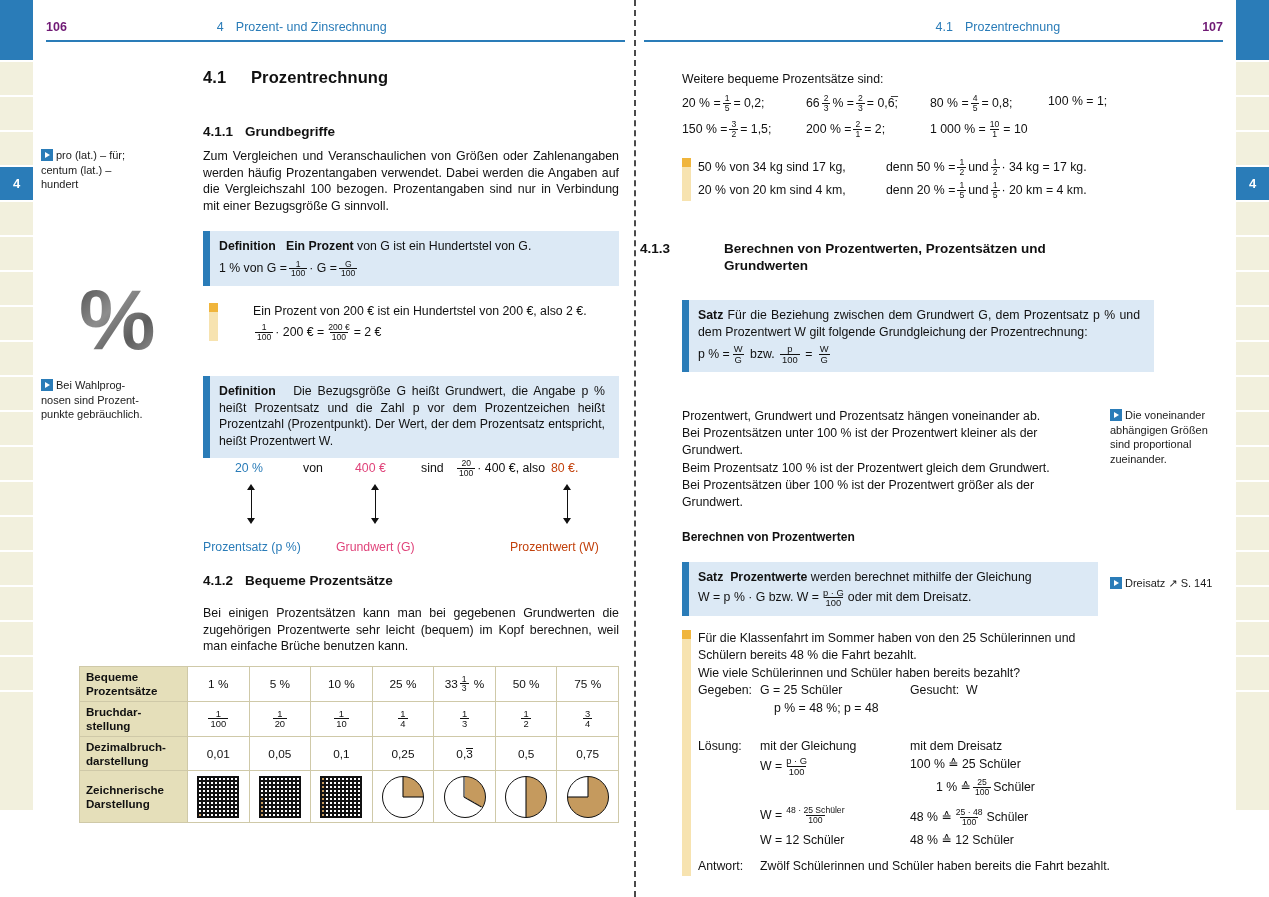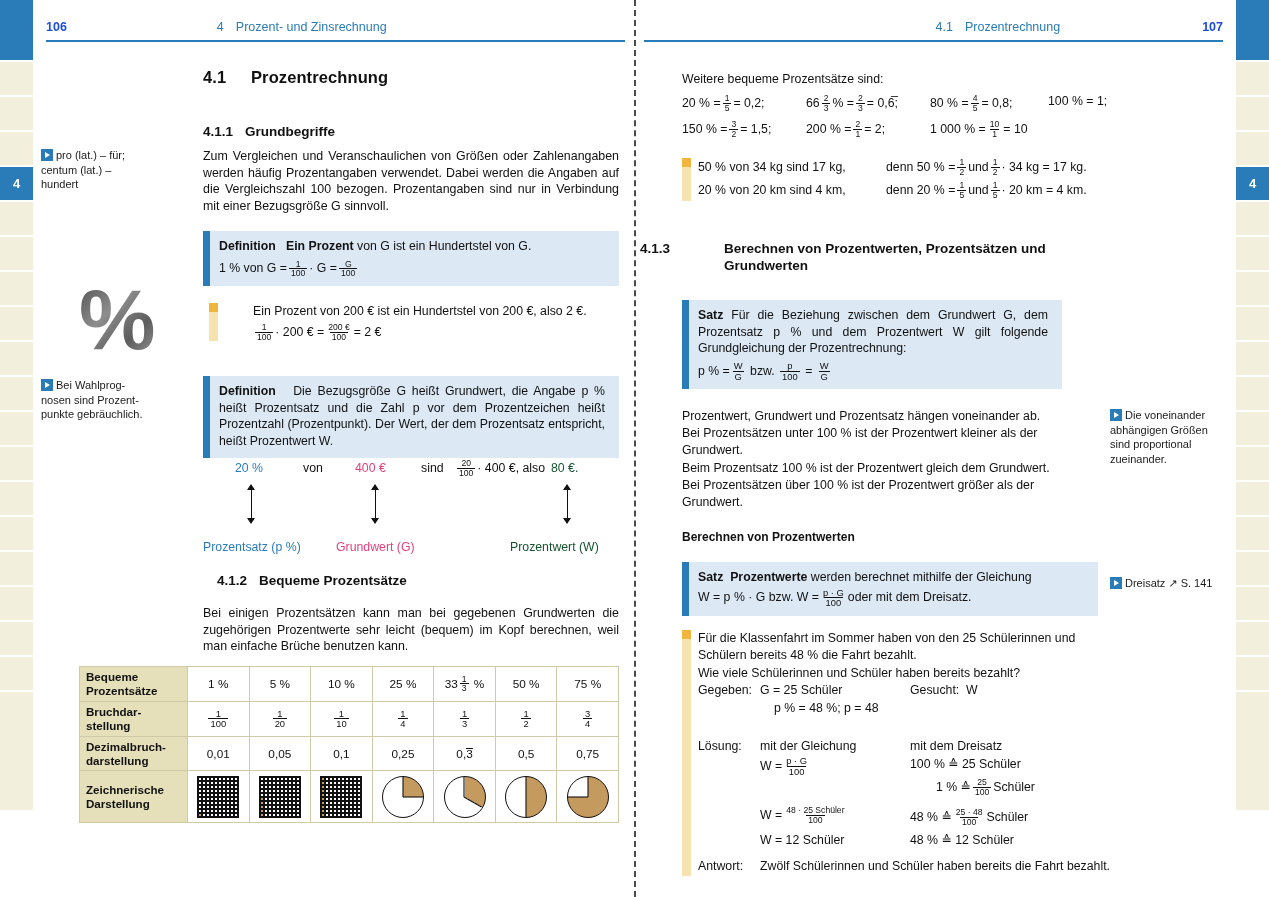--- a/index.html
+++ b/index.html
@@ -33,21 +33,21 @@
     position:absolute; left:634px; top:0; height:897px;
     border-left:2px dashed #2b2b2b; opacity:.85;
   }
 
   
   .runhead {
     position:absolute; left:13px; right:8px; top:20px; height:24px;
     display:flex; align-items:flex-start; gap:12px;
     font-size:12.5px;
   }
-  .runhead .pageno { font-weight:bold; color:#1d4ed8; font-size:12.5px; }
+  .runhead .pageno { font-weight:bold; color:#701a75; font-size:12.5px; }
   .runhead .chapno { color:#2a7cb8; }
   .runhead .chaptitle { color:#2a7cb8; }
   .runhead.r { justify-content:flex-end; }
   .rule {
     position:absolute; left:13px; right:8px; top:40px;
     border-top:2.2px solid #2a7cb8;
   }
   .page.right .rule { left:8px; right:13px; }
   .page.right .runhead { left:8px; right:13px; }
 
@@ -111,21 +111,21 @@
   .dbl-arrow { position:absolute; width:9px; height:40px; }
   .dbl-arrow .stem {
     position:absolute; left:4px; top:5px; bottom:5px; width:1.4px; background:#111;
   }
   .dbl-arrow .hd { position:absolute; left:0; width:0; height:0;
     border-left:4.5px solid transparent; border-right:4.5px solid transparent; }
   .dbl-arrow .hd.up   { top:0;    border-bottom:6px solid #111; }
   .dbl-arrow .hd.down { bottom:0; border-top:6px solid #111; }
   .c-blue { color:#2a7cb8; }
   .c-pink { color:#e0437a; }
-  .c-teal { color:#14532d; }
+  .c-teal { color:#c2410c; }
 
   
   table.pct { border-collapse:collapse; width:100%; font-size:11.8px; }
   table.pct td, table.pct th {
     border:1px solid #cfc9a8; padding:3px 2px; text-align:center; vertical-align:middle;
   }
   table.pct th.rowhead {
     background:#e5dfba; text-align:left; font-weight:bold; width:108px;
     padding:3px 6px; font-size:11.6px; line-height:1.2;
   }
@@ -310,21 +310,21 @@
         <span class="stem"></span>
         <span class="hd down"></span>
       </div>
     <div class="dg-bot">
       <span class="c-blue" style="position:absolute; left:0;">Prozentsatz (p %)</span>
       <span class="c-pink" style="position:absolute; left:133px;">Grundwert (G)</span>
       <span class="c-teal" style="position:absolute; left:307px;">Prozentwert (W)</span>
     </div>
   </div>
 
-  <h3 class="sub" style="position:absolute; left:184px; top:573px;">
+  <h3 class="sub" style="position:absolute; left:170px; top:573px;">
     <span class="num">4.1.2</span><span>Bequeme Prozentsätze</span>
   </h3>
   <p class="para" style="position:absolute; left:170px; top:605px; width:416px;">Bei einigen Prozentsätzen kann man bei gegebenen Grundwerten die zugehörigen Prozentwerte sehr leicht (bequem) im Kopf berechnen, weil man einfache Brüche benutzen kann.</p>
 
   <div style="position:absolute; left:46px; top:666px; width:540px;">
     <table class="pct">
       <tbody>
           <tr>
         <th class="rowhead">
           <div>Bequeme</div>
@@ -848,21 +848,21 @@
           </span>
         <span>· 20 km = 4 km.</span>
       </span>
     </div>
   </div>
 
   <h3 class="sub hang" style="position:absolute; left:46px; top:240px; width:420px;">
     <span class="num">4.1.3</span><span>Berechnen von Prozentwerten, Prozentsätzen und Grundwerten</span>
   </h3>
 
-  <div class="defbox just" style="position:absolute; left:46px; top:300px; width:380px;">
+  <div class="defbox just" style="position:absolute; left:46px; top:300px; width:472px;">
     <div class="txt">
       <b>Satz</b>&nbsp;<span>Für die Beziehung zwischen dem Grundwert G, dem Prozentsatz p % und dem Prozentwert W gilt folgende Grundgleichung der Prozentrechnung:</span>
     </div>
     <div style="margin-top:4px;">
       <span class="mrow">
         <span>p % =</span>
         <span class="frac big">
             <span class="n">W</span>
             <span class="d">G</span>
           </span>

